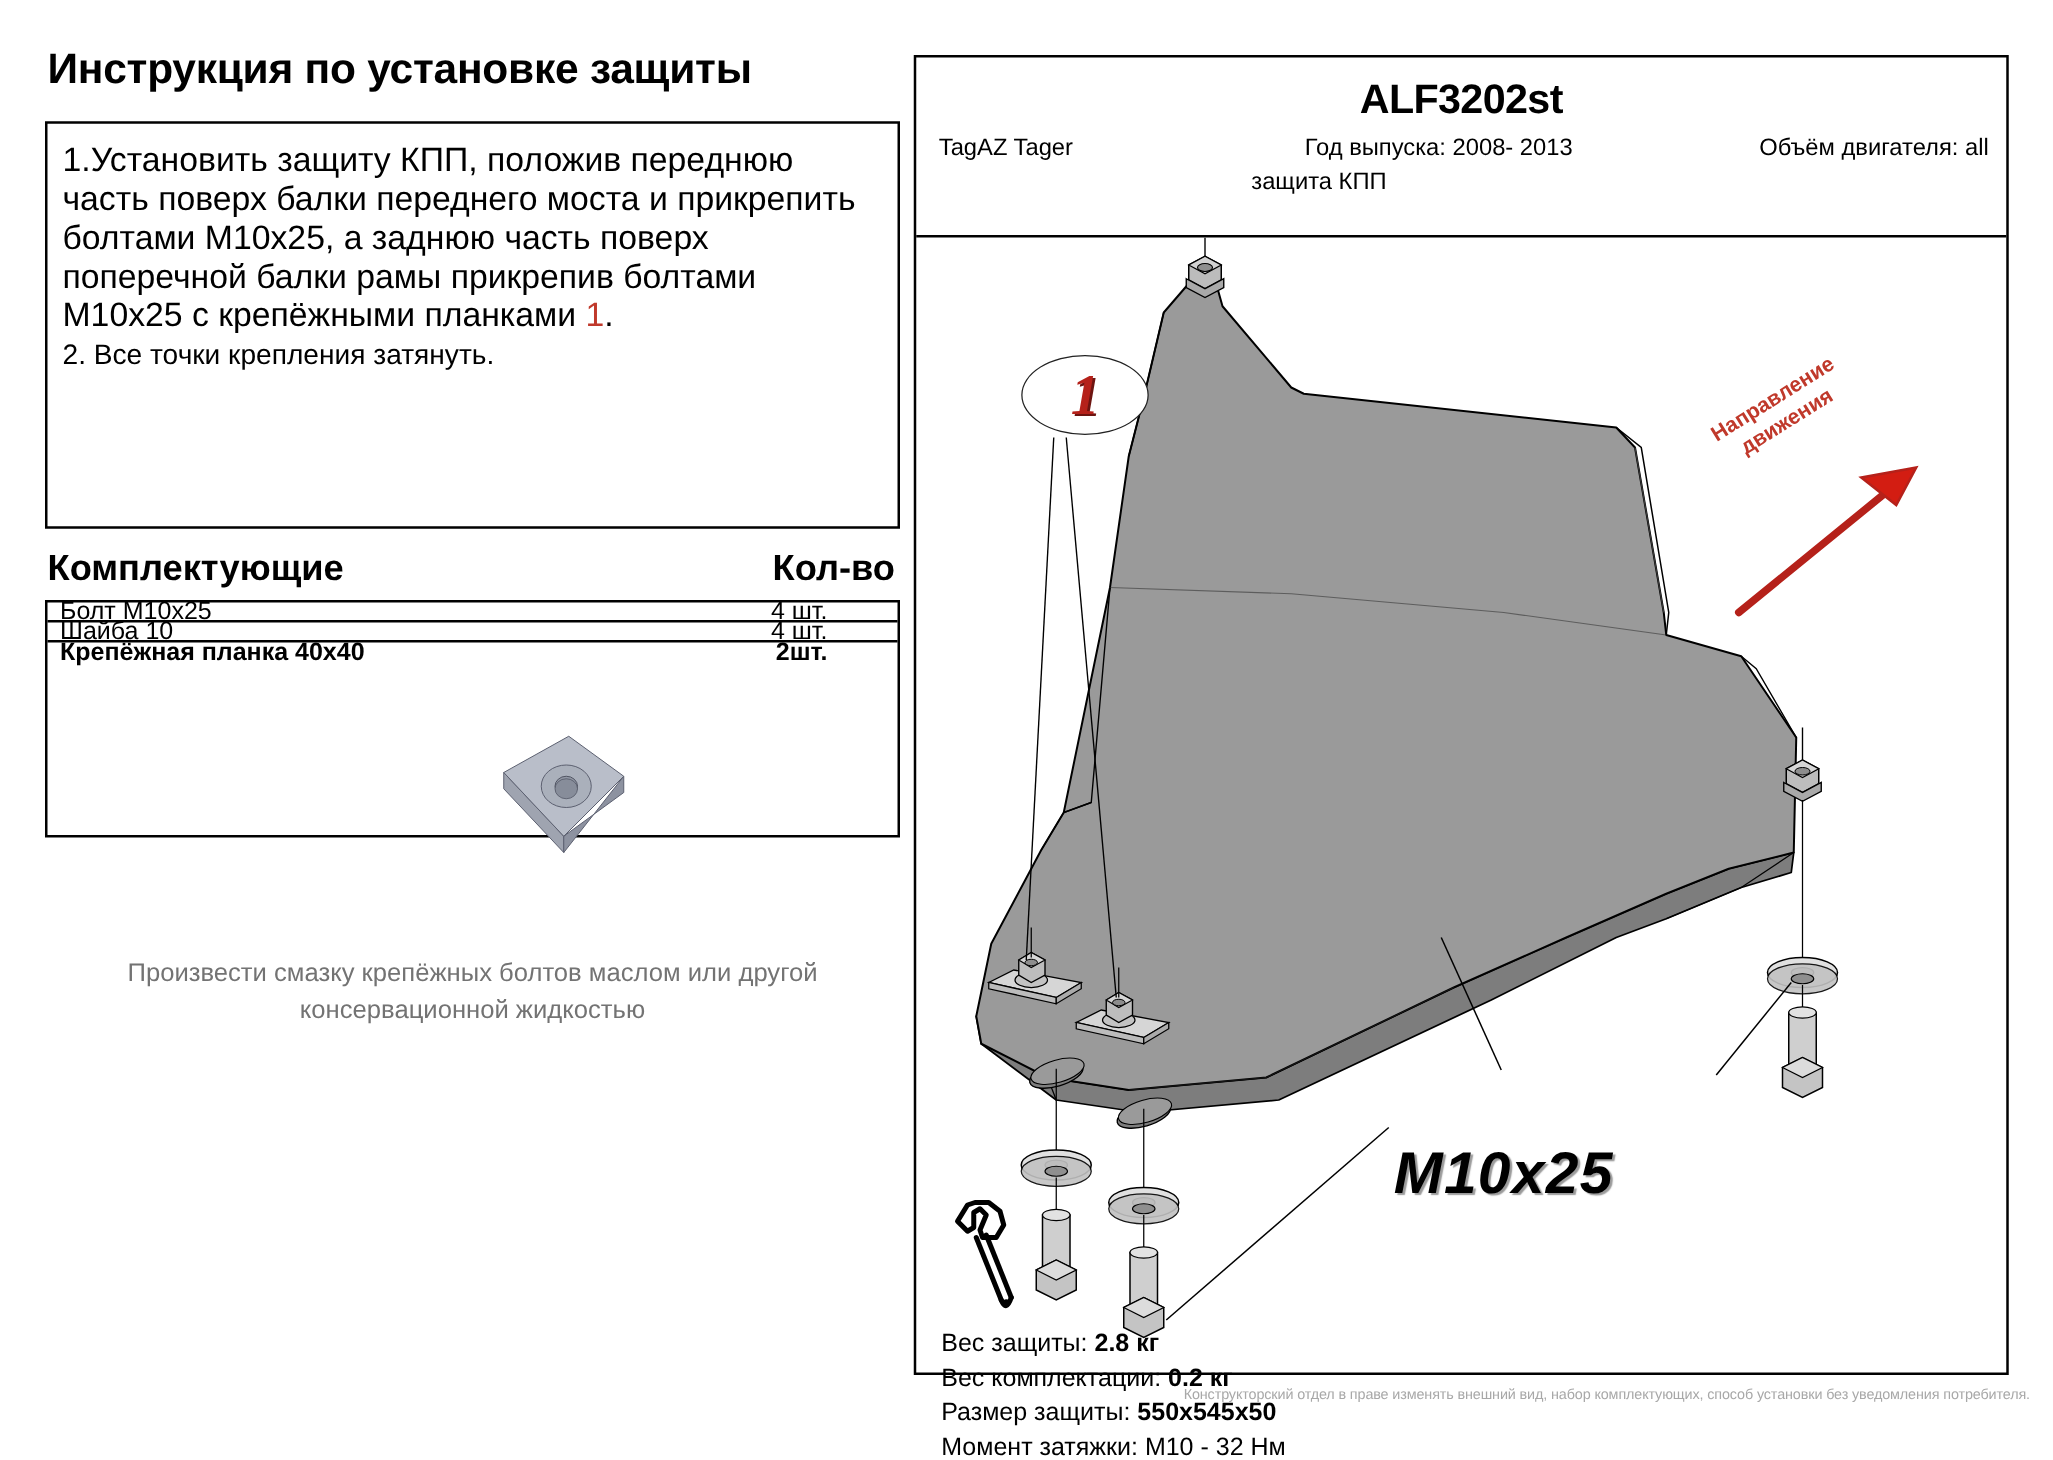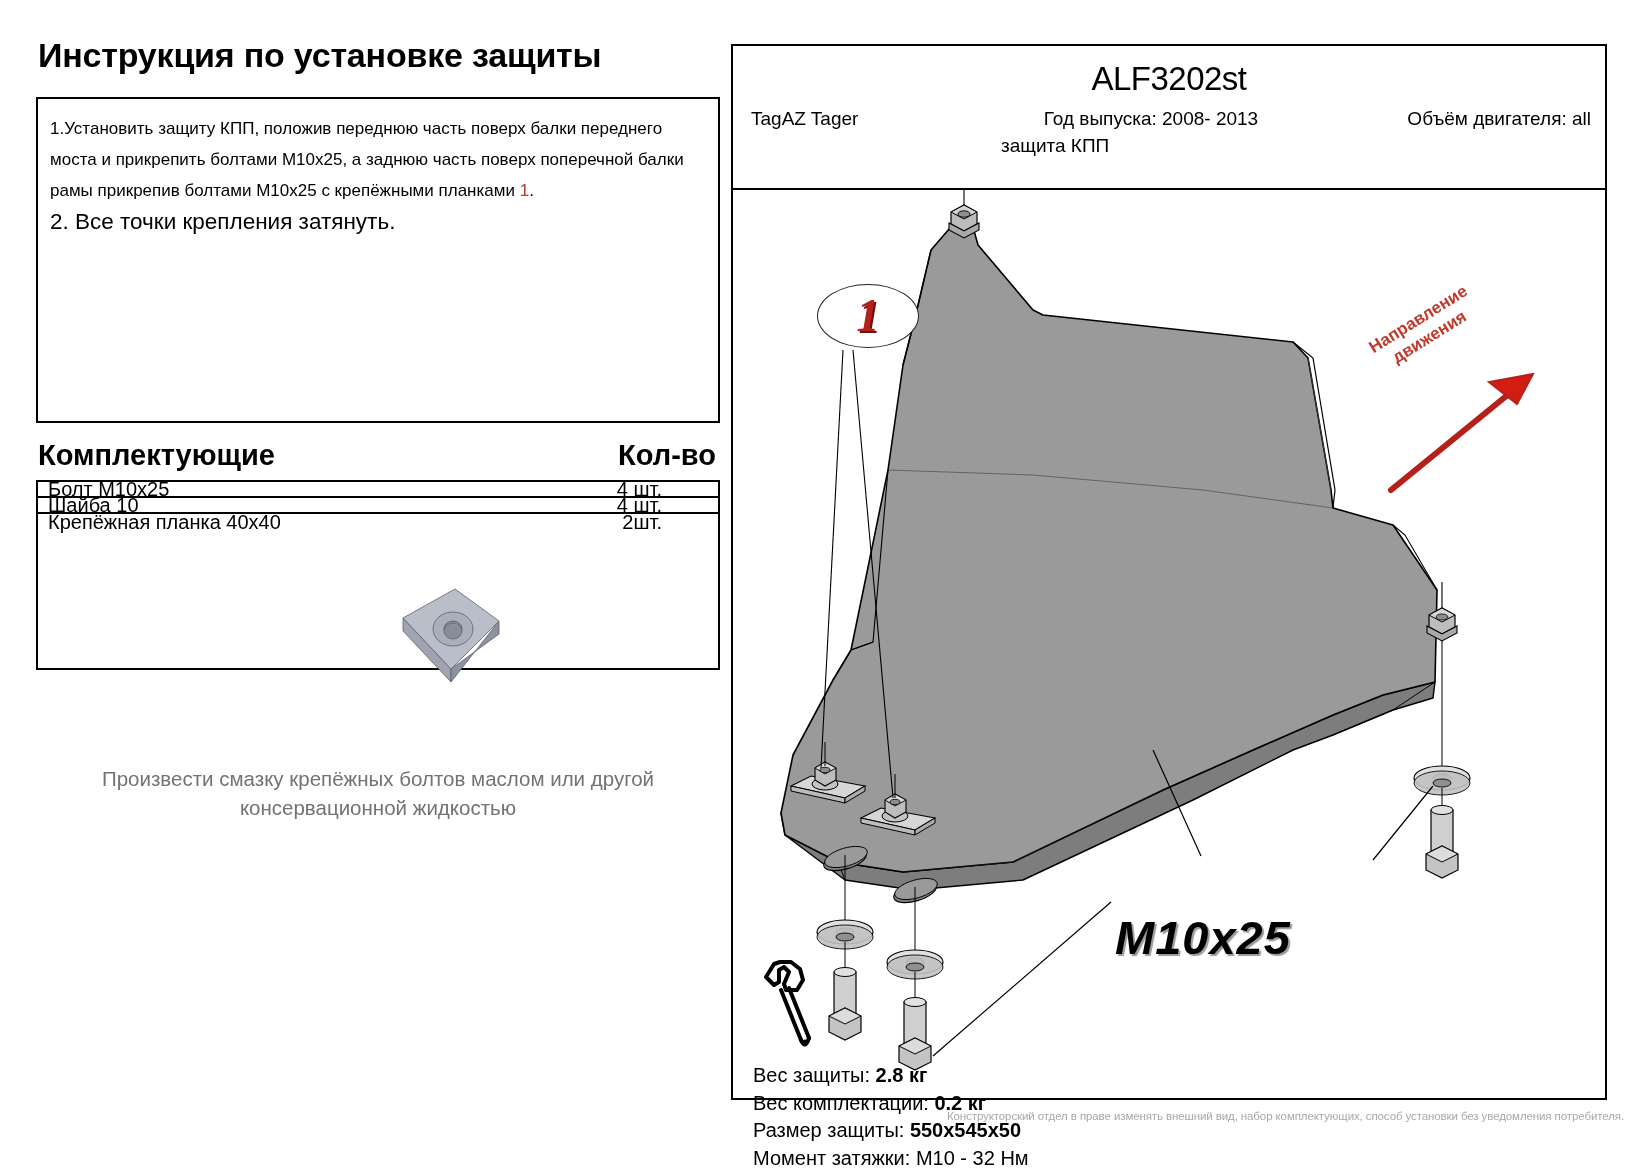--- a/index.html
+++ b/index.html
@@ -34,21 +34,21 @@
     margin: 0 0 22px 2px;
     white-space: nowrap;
   }
   .instr-box {
     border: 2px solid #000;
     height: 326px;
     box-sizing: border-box;
     padding: 14px 14px 0 12px;
   }
   .instr-p {
-    font-size: 17px;
+    font-size: 27px;
     line-height: 31px;
     margin: 0;
     color: #000;
   }
   .instr-p .ref-num {
     color: #c0392b;
     font-weight: normal;
   }
   .instr-p2 {
     font-size: 22.5px;
@@ -82,20 +82,21 @@
     display: flex;
     justify-content: space-between;
     align-items: center;
     border-bottom: 2px solid #000;
     height: 16px;
     padding: 0 12px 0 10px;
     box-sizing: border-box;
   }
   .part-row:nth-child(3) {
     border-bottom: none;
+    font-weight: bold;
   }
   .part-name { font-size: 20px; }
   .part-qty  { font-size: 20px; padding-right: 44px; }
 
   .plate-img {
     position: absolute;
     left: 355px;
     top: 102px;
     width: 120px;
     height: 105px;
@@ -121,21 +122,21 @@
     background: #fff;
   }
   .rp-header {
     border-bottom: 2px solid #000;
     height: 128px;
     position: relative;
   }
   .rp-code {
     text-align: center;
     font-size: 33px;
-    font-weight: normal;
+    font-weight: bold;
     letter-spacing: -0.5px;
     margin-top: 14px;
   }
   .rp-meta {
     position: relative;
     margin-top: 10px;
     height: 60px;
     font-size: 19px;
     padding-left: 28px;
   }

